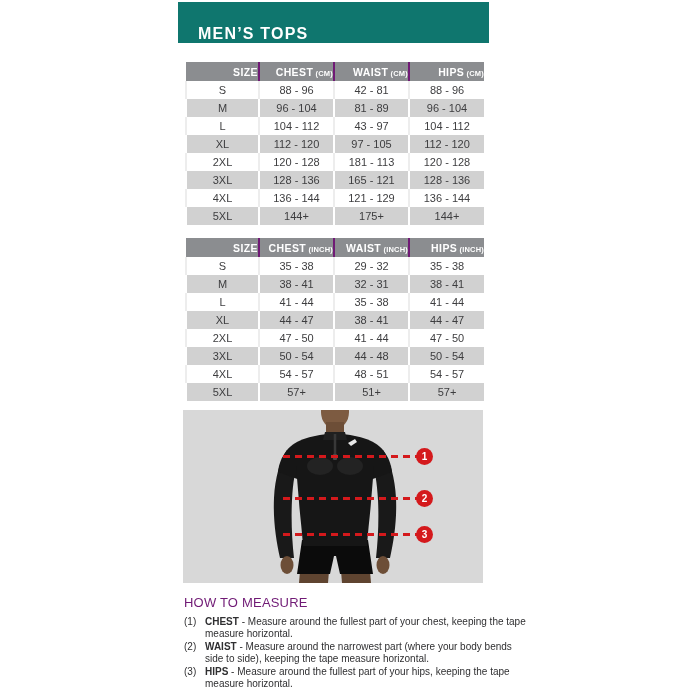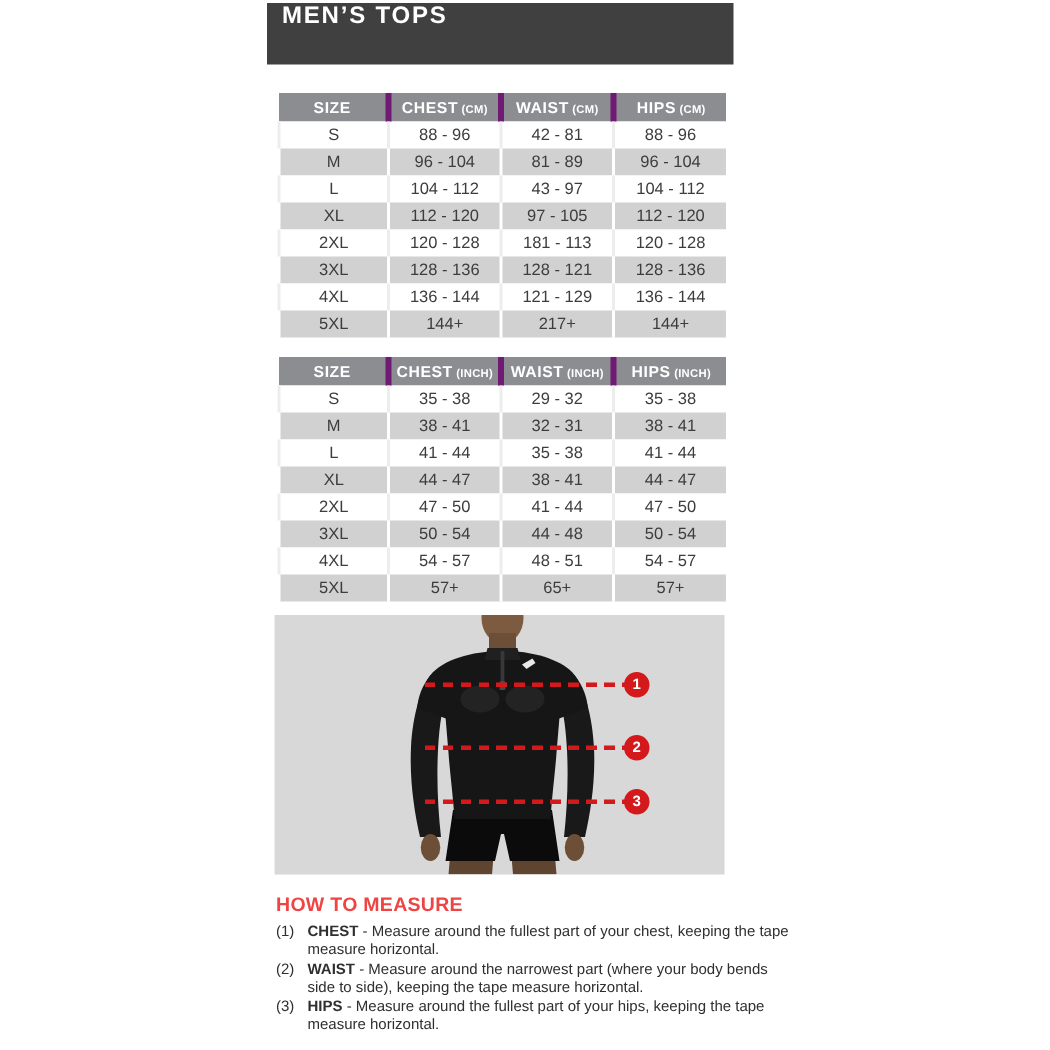--- a/index.html
+++ b/index.html
@@ -1,33 +1,33 @@
 <!DOCTYPE html>
 <html><head>
 <meta charset="utf-8">
 <style>
   html,body { margin:0; padding:0; background:#ffffff; }
   body { width:700px; height:700px; font-family:"Liberation Sans", sans-serif; }
   .page { position:relative; width:700px; height:700px; overflow:hidden; background:#ffffff; }
 
   
   .title-bar { position:absolute; left:178px; top:2px; width:311px; height:41px;
-               background:#404040; display:flex; align-items:flex-start; box-sizing:border-box; padding-left:10px; }
+               background:#0f766e; display:flex; align-items:flex-end; box-sizing:border-box; padding-left:20px; }
   .title-bar h1 { margin:0; font-size:16px; font-weight:bold; color:#ffffff; letter-spacing:1.2px; }
 
   
   .size-table { position:absolute; left:185px; width:298px; border-collapse:collapse;
                 table-layout:fixed; font-size:11px; color:#3d3d3f; }
   #table-cm   { top:62px; }
   #table-inch { top:238px; }
   .size-table col.c-size  { width:73px; }
   .size-table col.c-meas  { width:75px; }
   .size-table th { background:#8b8d90; color:#ffffff; height:19px; font-weight:bold;
-                   font-size:10.5px; letter-spacing:0.4px; text-align:center; padding:0; }
-  .size-table th + th { border-left:4px solid #701a75; }
+                   font-size:10.5px; letter-spacing:0.4px; text-align:right; padding:0; }
+  .size-table th + th { border-left:2px solid #701a75; }
   .col-unit { font-size:7.5px; font-weight:bold; letter-spacing:0.2px; }
   .size-table td { height:18px; text-align:center; padding:0; }
   .size-table tr.gray  td { background:#d1d1d1; border-left:2px solid #ffffff; }
   .size-table tr.white td { background:#ffffff; border-left:2px solid #ededed; }
   .size-table td:first-child { border-left:none; }
 
   
   .figure { position:absolute; left:183px; top:410px; width:300px; height:173px;
             background:#d8d8d8; overflow:hidden; }
   .figure svg { position:absolute; left:0; top:0; }
@@ -37,21 +37,21 @@
   .line-waist { top:80px; }
   .line-hips  { top:116px; }
   .dashes { flex:1; height:3px;
             background:repeating-linear-gradient(90deg,#d4191c 0 7px,transparent 7px 12px); }
   .badge { flex:0 0 17px; width:17px; height:17px; border-radius:50%; background:#d4191c;
            color:#ffffff; font-size:10px; font-weight:bold; display:flex;
            align-items:center; justify-content:center; margin-left:-2px; }
 
   
   .howto { position:absolute; left:184px; top:595px; width:348px; color:#2f2f31; }
-  .howto h3 { margin:0 0 6px 0; font-size:13px; font-weight:bold; color:#ef4444; letter-spacing:0.2px; }
+  .howto h3 { margin:0 0 6px 0; font-size:13px; font-weight:normal; color:#701a75; letter-spacing:0.2px; }
   .hitem { display:flex; font-size:10px; line-height:12px; margin-bottom:1px; }
   .hnum  { flex:0 0 21px; }
   .htext { flex:1; margin:0; }
   .hterm { font-weight:bold; }
 </style>
 </head>
 <body>
 
 <div class="page">
 
@@ -101,33 +101,33 @@
         </tr>
         <tr class="white">
           <td>2XL</td>
           <td>120 - 128</td>
           <td>181 - 113</td>
           <td>120 - 128</td>
         </tr>
         <tr class="gray">
           <td>3XL</td>
           <td>128 - 136</td>
-          <td>128 - 121</td>
+          <td>165 - 121</td>
           <td>128 - 136</td>
         </tr>
         <tr class="white">
           <td>4XL</td>
           <td>136 - 144</td>
           <td>121 - 129</td>
           <td>136 - 144</td>
         </tr>
         <tr class="gray">
           <td>5XL</td>
           <td>144+</td>
-          <td>217+</td>
+          <td>175+</td>
           <td>144+</td>
         </tr>
       </tbody>
     </table>
 
   <table class="size-table" id="table-inch">
     <colgroup>
         <col class="c-size">
         <col class="c-meas">
         <col class="c-meas">
@@ -180,21 +180,21 @@
         </tr>
         <tr class="white">
           <td>4XL</td>
           <td>54 - 57</td>
           <td>48 - 51</td>
           <td>54 - 57</td>
         </tr>
         <tr class="gray">
           <td>5XL</td>
           <td>57+</td>
-          <td>65+</td>
+          <td>51+</td>
           <td>57+</td>
         </tr>
       </tbody>
     </table>
 
   <div class="figure">
     <svg width="300" height="173" viewBox="0 0 300 173">
 
       <ellipse cx="152" cy="2" rx="14" ry="17" fill="#7d5b41"></ellipse>
       <rect x="143" y="12" width="18" height="15" fill="#6d4e37"></rect>

